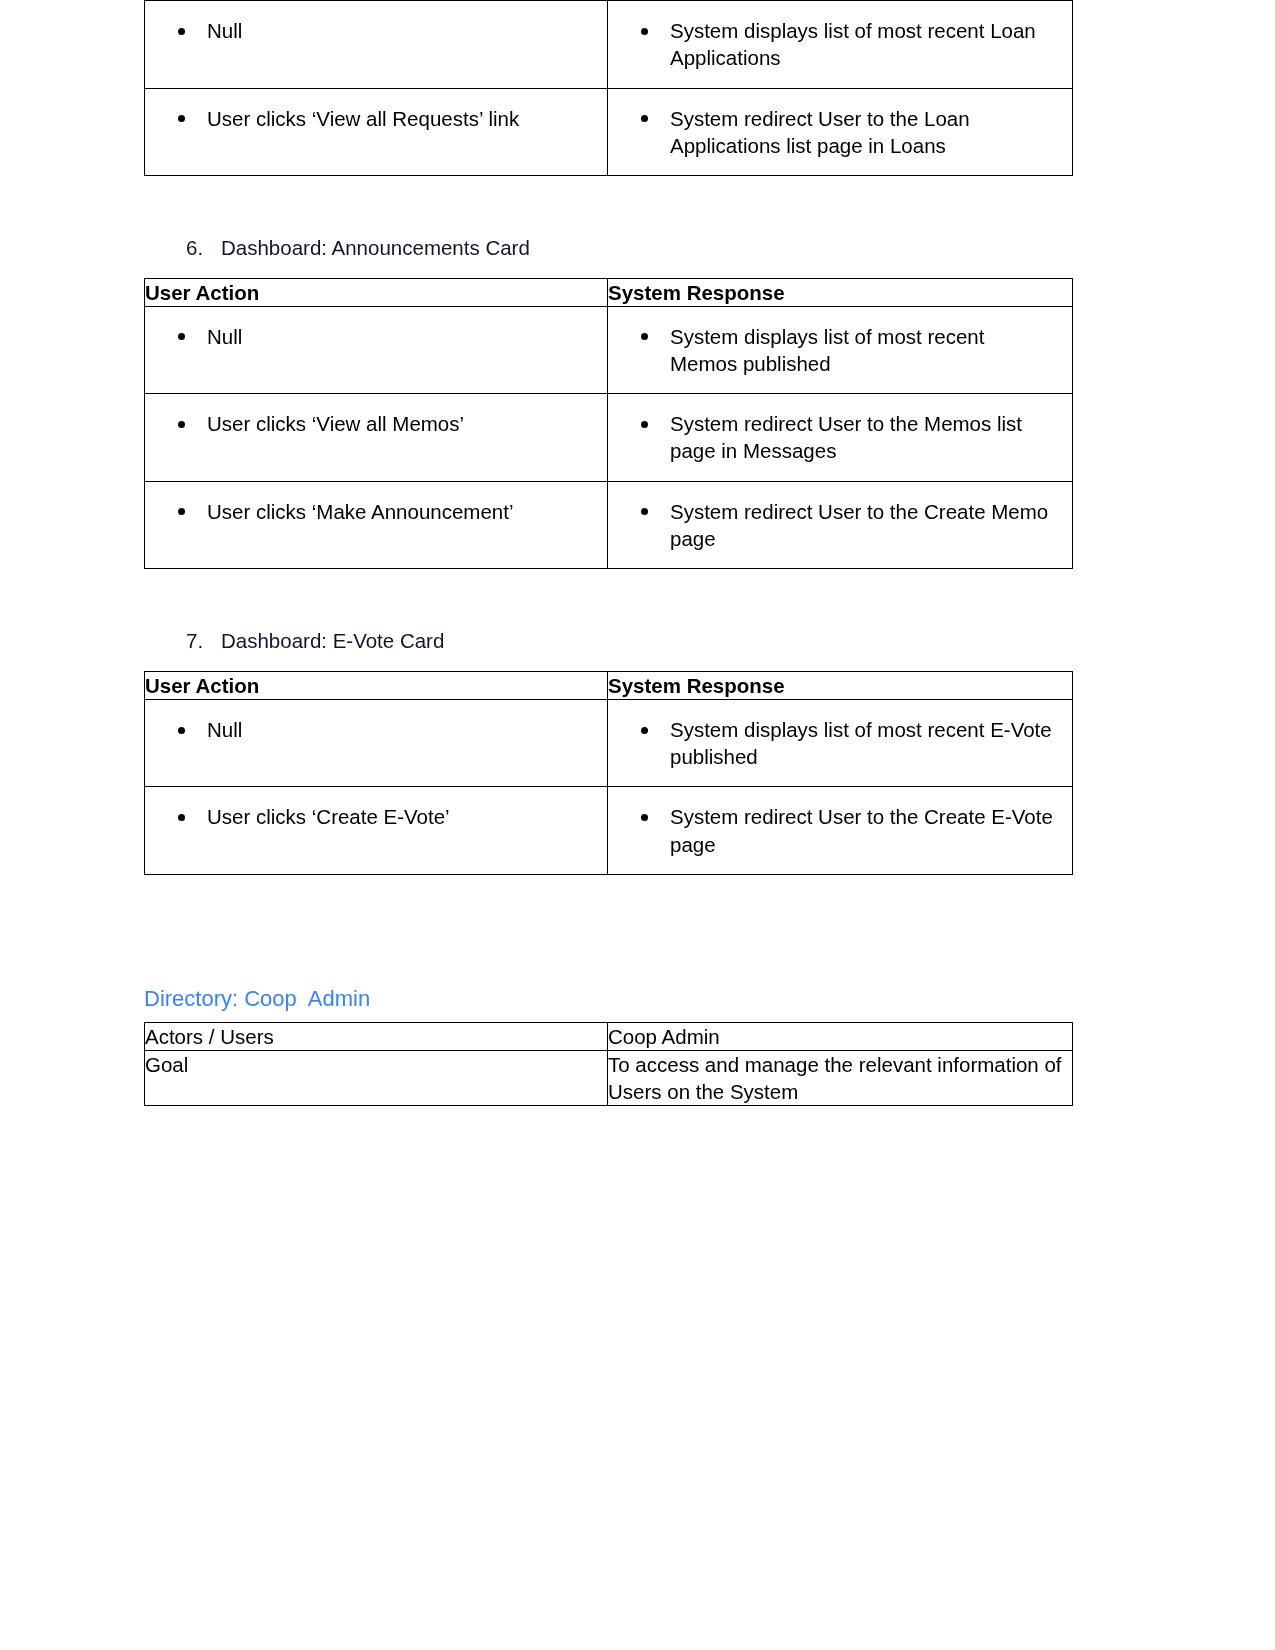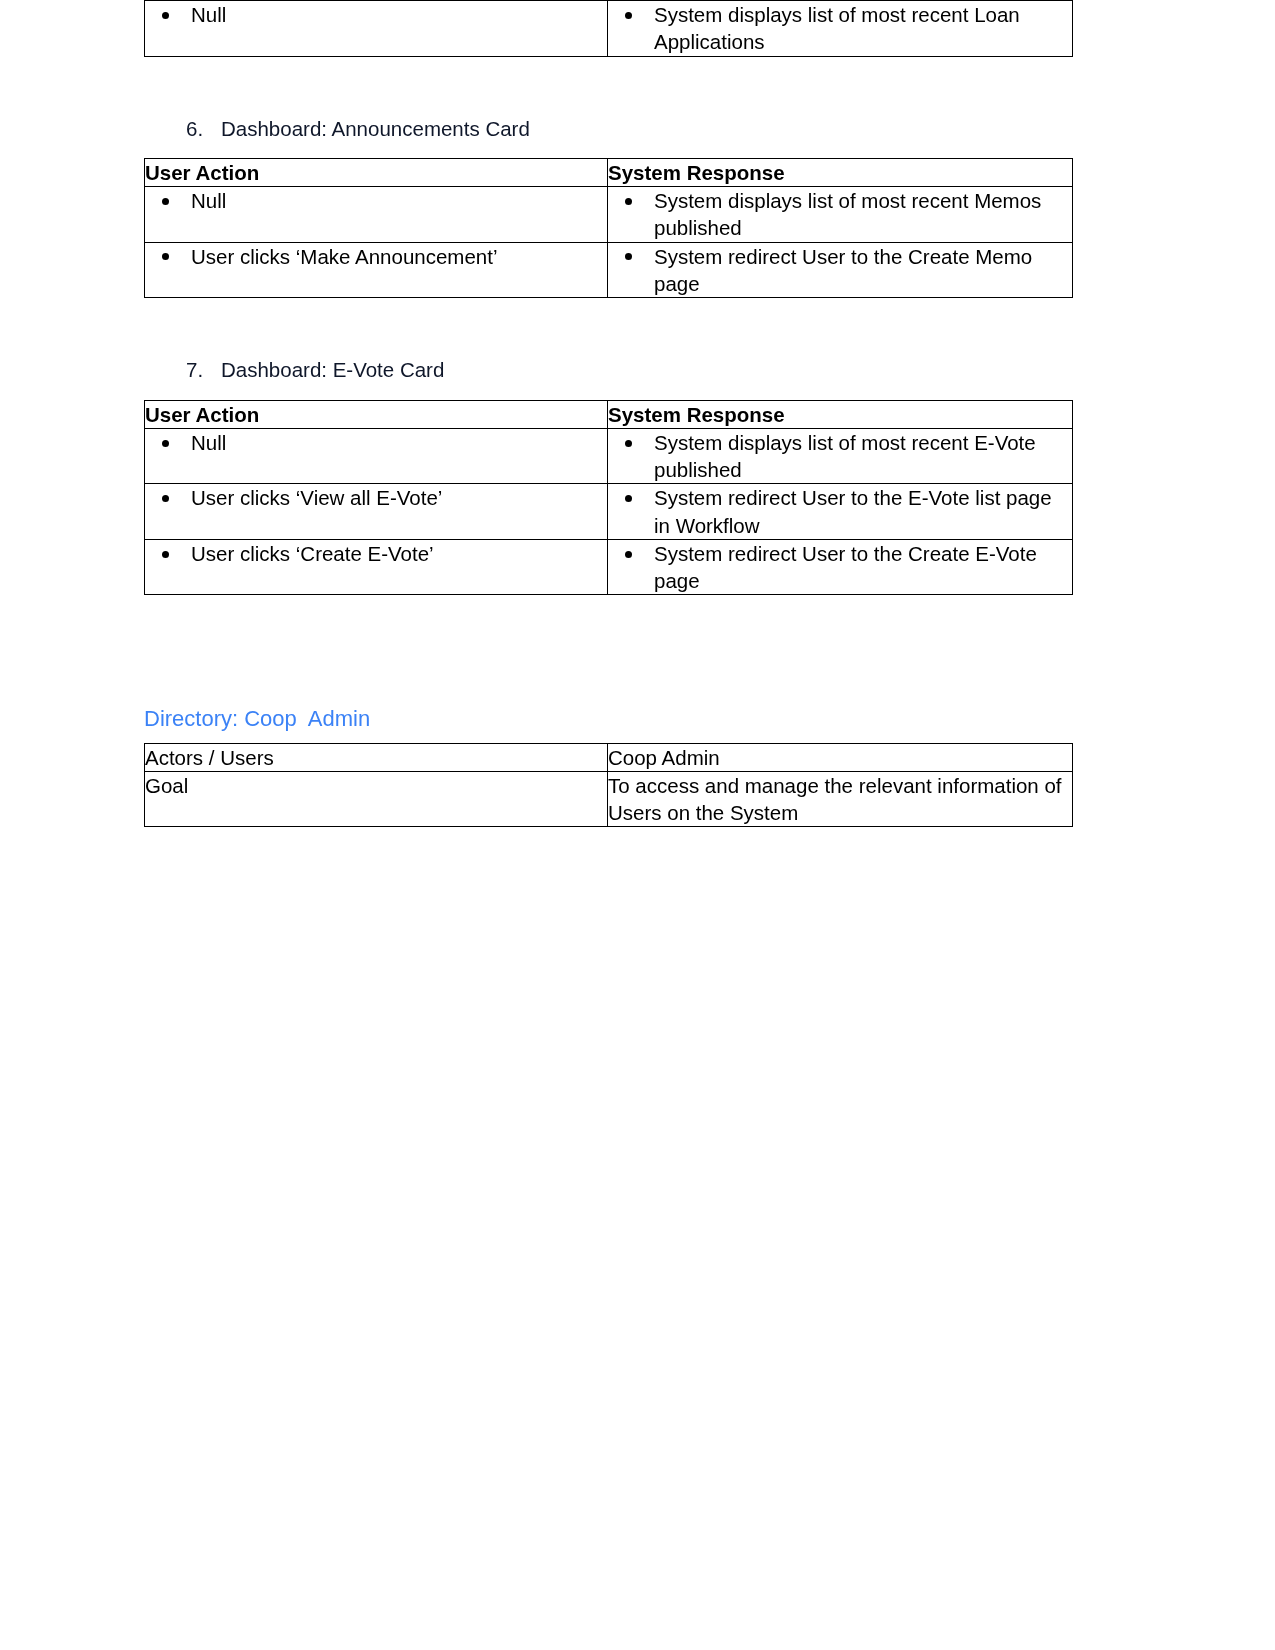--- a/index.html
+++ b/index.html
@@ -79,21 +79,21 @@
   
   .cell-label {
     padding: 11px 10px 13px 10px;
   }
 
   
   .cell-bullet {
     padding: 13px 10px 15px 10px;
   }
   ul.b {
-    margin: 0;
+    margin: 16px;
     padding: 0 0 0 46px;
     list-style: none;
   }
   ul.b li {
     position: relative;
     margin: 0;
     padding: 0;
     font-size: 20.5px;
     line-height: 1.33;
   }
@@ -128,20 +128,32 @@
             <ul class="b">
               <li><span class="dot"></span><span>Null</span></li>
             </ul>
           </td>
           <td class="cell-bullet">
             <ul class="b">
               <li><span class="dot"></span><span>System displays list of most recent Loan Applications</span></li>
             </ul>
           </td>
         </tr>
+        <tr>
+          <td class="cell-bullet">
+            <ul class="b">
+              <li><span class="dot"></span><span>User clicks ‘View all Requests’ link</span></li>
+            </ul>
+          </td>
+          <td class="cell-bullet">
+            <ul class="b">
+              <li><span class="dot"></span><span>System redirect User to the Loan Applications list page in Loans</span></li>
+            </ul>
+          </td>
+        </tr>
       </tbody>
     </table>
 
     <div class="spacer-md"></div>
 
     <div class="numbered-heading"><span class="num">6.</span><span>Dashboard: Announcements Card</span></div>
     <div class="gap-head"></div>
 
     <table class="uc">
       <colgroup>
@@ -161,20 +173,32 @@
           </td>
           <td class="cell-bullet">
             <ul class="b">
               <li><span class="dot"></span><span>System displays list of most recent Memos published</span></li>
             </ul>
           </td>
         </tr>
         <tr>
           <td class="cell-bullet">
             <ul class="b">
+              <li><span class="dot"></span><span>User clicks ‘View all Memos’</span></li>
+            </ul>
+          </td>
+          <td class="cell-bullet">
+            <ul class="b">
+              <li><span class="dot"></span><span>System redirect User to the Memos list page in Messages</span></li>
+            </ul>
+          </td>
+        </tr>
+        <tr>
+          <td class="cell-bullet">
+            <ul class="b">
               <li><span class="dot"></span><span>User clicks ‘Make Announcement’</span></li>
             </ul>
           </td>
           <td class="cell-bullet">
             <ul class="b">
               <li><span class="dot"></span><span>System redirect User to the Create Memo page</span></li>
             </ul>
           </td>
         </tr>
       </tbody>
@@ -203,32 +227,20 @@
           </td>
           <td class="cell-bullet">
             <ul class="b">
               <li><span class="dot"></span><span>System displays list of most recent E-Vote published</span></li>
             </ul>
           </td>
         </tr>
         <tr>
           <td class="cell-bullet">
             <ul class="b">
-              <li><span class="dot"></span><span>User clicks ‘View all E-Vote’</span></li>
-            </ul>
-          </td>
-          <td class="cell-bullet">
-            <ul class="b">
-              <li><span class="dot"></span><span>System redirect User to the E-Vote list page in Workflow</span></li>
-            </ul>
-          </td>
-        </tr>
-        <tr>
-          <td class="cell-bullet">
-            <ul class="b">
               <li><span class="dot"></span><span>User clicks ‘Create E-Vote’</span></li>
             </ul>
           </td>
           <td class="cell-bullet">
             <ul class="b">
               <li><span class="dot"></span><span>System redirect User to the Create E-Vote page</span></li>
             </ul>
           </td>
         </tr>
       </tbody>

